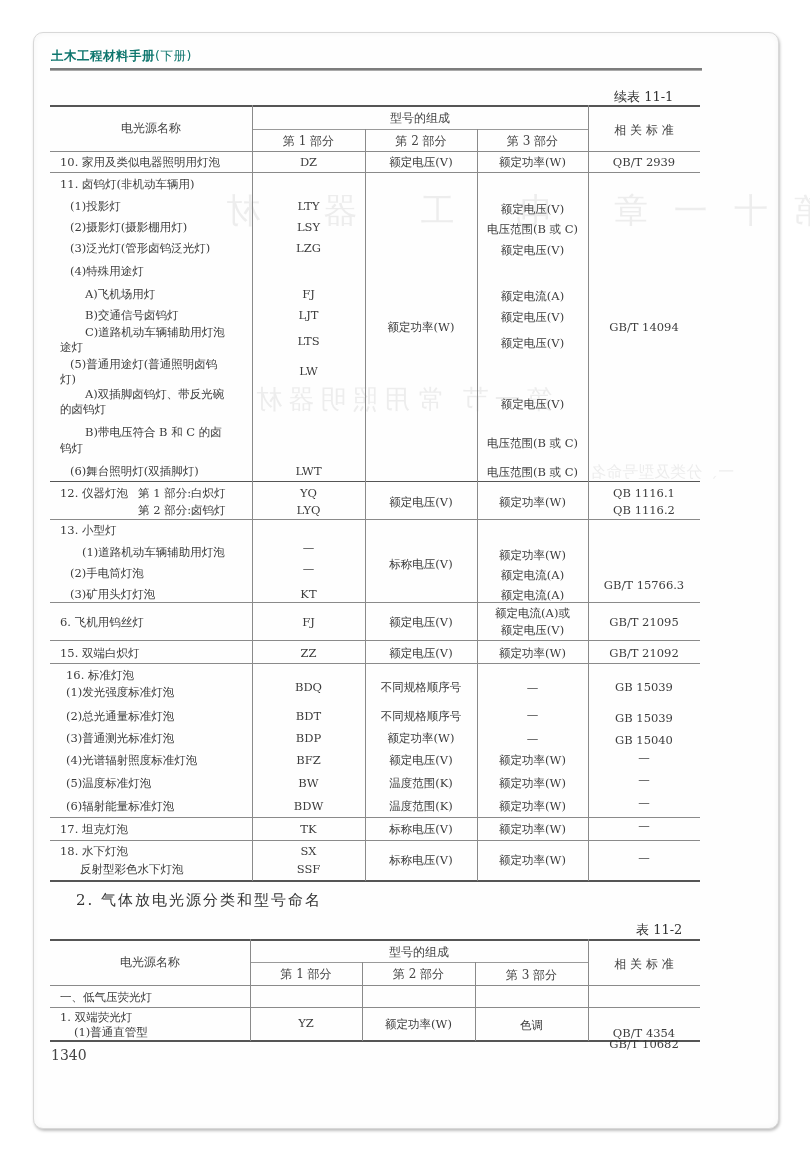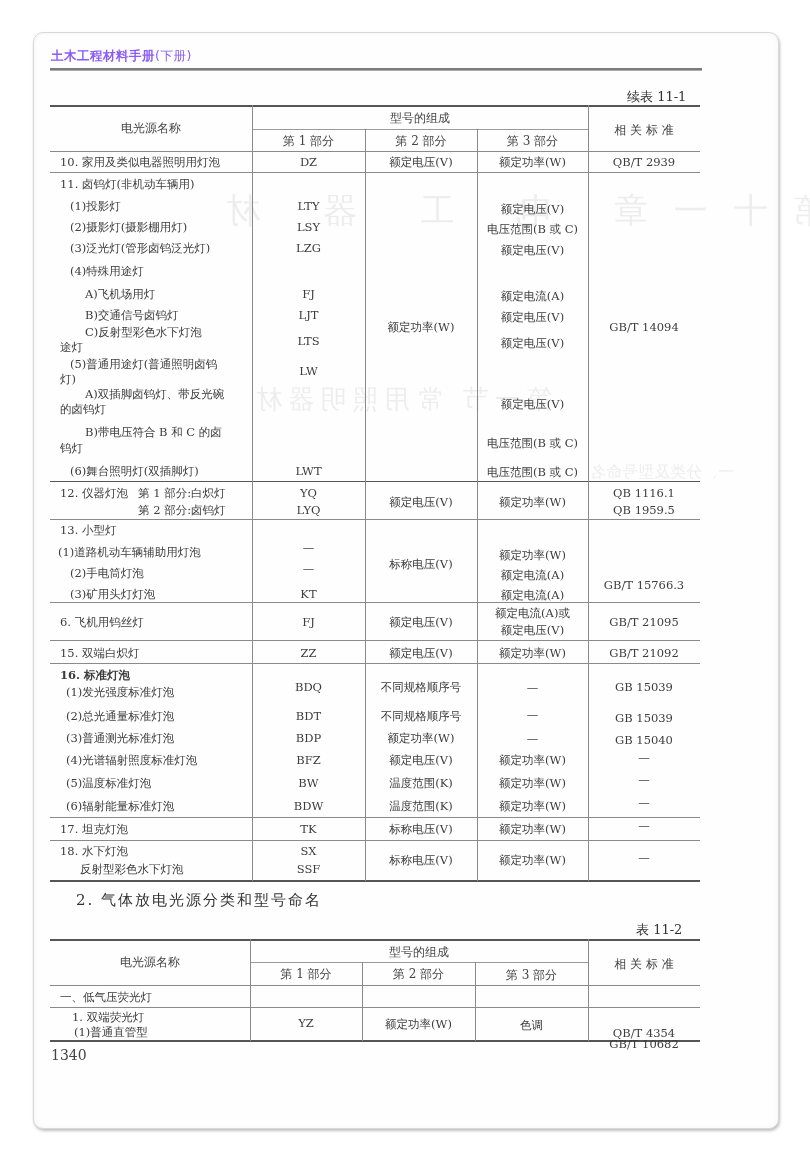--- a/index.html
+++ b/index.html
@@ -7,21 +7,21 @@
     width: 810px; height: 1160px; background: #ffffff; position: relative; overflow: hidden;
     font-family: "DejaVu Serif", "Liberation Serif", serif; color: #3a3a3a;
   }
   .page {
     position: absolute; left: 33px; top: 32px; width: 744px; height: 1095px;
     background: #fefefe; border: 1px solid #d8d8d8; border-radius: 10px;
     box-shadow: 1px 2px 3px rgba(0,0,0,0.25), inset 0 0 6px rgba(0,0,0,0.04);
   }
   .running-head {
     position: absolute; left: 51px; top: 48px; font-size: 12.5px; font-weight: bold;
-    font-family: "DejaVu Sans", "Liberation Sans", sans-serif; color: #8b5cf6; letter-spacing: 0.5px;
+    font-family: "DejaVu Sans", "Liberation Sans", sans-serif; color: #0f766e; letter-spacing: 0.5px;
   }
   .running-head .light { font-weight: normal; }
   .head-rule { position: absolute; left: 50px; top: 68px; width: 652px; height: 0;
     border-top: 2px solid #7c7c7c; border-bottom: 1px solid #aaaaaa; }
 
   .ghost { position: absolute; color: rgba(120,120,120,0.13); pointer-events: none; white-space: nowrap;
     transform: scaleX(-1); font-family: "DejaVu Serif", serif; }
 
   .caption { position: absolute; font-size: 13px; color: #333; }
   .tbl { position: absolute; left: 50px; width: 650px; }
@@ -42,21 +42,21 @@
 
 <div class="ghost" style="left:200px;top:188px;font-size:34px;letter-spacing:26px;">第十一章 电 工 器 材</div>
 <div class="ghost" style="left:250px;top:382px;font-size:26px;letter-spacing:6px;">第一节 常用照明器材</div>
 <div class="ghost" style="left:590px;top:462px;font-size:16px;">一、分类及型号命名</div>
 
 <div class="running-head">
   <span>土木工程材料手册</span><span class="light">(下册)</span>
 </div>
 <div class="head-rule"></div>
 
-<div class="caption" style="left:627px;top:88px;">续表 11-1</div>
+<div class="caption" style="left:614px;top:88px;">续表 11-1</div>
 
 <div class="tbl" style="top:0;">
 
   <div class="hline thick" style="top:105px;"></div>
   <div class="hline part" style="top:129px;left:202px;width:336px;"></div>
   <div class="hline" style="top:151px;"></div>
   <div class="hline" style="top:172px;"></div>
   <div class="hline thick" style="top:481px;border-top-width:1.5px;"></div>
   <div class="hline" style="top:519px;"></div>
   <div class="hline" style="top:602px;"></div>
@@ -96,21 +96,21 @@
   <div class="cell c" style="left:427px;width:111px;top:243px;">额定电压(V)</div>
   <div class="cell" style="left:20px;top:264px;">(4)特殊用途灯</div>
   <div class="cell" style="left:35px;top:287px;">A)飞机场用灯</div>
   <div class="cell c" style="left:202px;width:113px;top:287px;">FJ</div>
   <div class="cell c" style="left:427px;width:111px;top:289px;">额定电流(A)</div>
   <div class="cell" style="left:35px;top:308px;">B)交通信号卤钨灯</div>
   <div class="cell c" style="left:202px;width:113px;top:308px;">LJT</div>
   <div class="cell c" style="left:427px;width:111px;top:310px;">额定电压(V)</div>
   <div class="cell c" style="left:315px;width:112px;top:320px;">额定功率(W)</div>
   <div class="cell c" style="left:538px;width:112px;top:320px;">GB/T 14094</div>
-  <div class="cell" style="left:35px;top:325px;">C)反射型彩色水下灯泡</div>
+  <div class="cell" style="left:35px;top:325px;">C)道路机动车辆辅助用灯泡</div>
   <div class="cell" style="left:10px;top:340px;">途灯</div>
   <div class="cell c" style="left:202px;width:113px;top:334px;">LTS</div>
   <div class="cell c" style="left:427px;width:111px;top:336px;">额定电压(V)</div>
   <div class="cell" style="left:20px;top:357px;">(5)普通用途灯(普通照明卤钨</div>
   <div class="cell" style="left:10px;top:372px;">灯)</div>
   <div class="cell c" style="left:202px;width:113px;top:364px;">LW</div>
   <div class="cell" style="left:35px;top:387px;">A)双插脚卤钨灯、带反光碗</div>
   <div class="cell" style="left:10px;top:402px;">的卤钨灯</div>
   <div class="cell c" style="left:427px;width:111px;top:397px;">额定电压(V)</div>
   <div class="cell" style="left:35px;top:425px;">B)带电压符合 B 和 C 的卤</div>
@@ -121,24 +121,24 @@
   <div class="cell c" style="left:427px;width:111px;top:465px;">电压范围(B 或 C)</div>
 
   <div class="cell" style="left:10px;top:486px;">12. 仪器灯泡</div>
   <div class="cell" style="left:88px;top:486px;">第 1 部分:白炽灯</div>
   <div class="cell" style="left:88px;top:503px;">第 2 部分:卤钨灯</div>
   <div class="cell c" style="left:202px;width:113px;top:486px;">YQ</div>
   <div class="cell c" style="left:202px;width:113px;top:503px;">LYQ</div>
   <div class="cell c" style="left:315px;width:112px;top:495px;">额定电压(V)</div>
   <div class="cell c" style="left:427px;width:111px;top:495px;">额定功率(W)</div>
   <div class="cell c" style="left:538px;width:112px;top:486px;">QB 1116.1</div>
-  <div class="cell c" style="left:538px;width:112px;top:503px;">QB 1959.5</div>
+  <div class="cell c" style="left:538px;width:112px;top:503px;">QB 1116.2</div>
 
   <div class="cell" style="left:10px;top:523px;">13. 小型灯</div>
-  <div class="cell" style="left:8px;top:545px;">(1)道路机动车辆辅助用灯泡</div>
+  <div class="cell" style="left:32px;top:545px;">(1)道路机动车辆辅助用灯泡</div>
   <div class="cell c" style="left:202px;width:113px;top:540px;">—</div>
   <div class="cell c" style="left:427px;width:111px;top:548px;">额定功率(W)</div>
   <div class="cell c" style="left:315px;width:112px;top:557px;">标称电压(V)</div>
   <div class="cell c" style="left:538px;width:112px;top:557px;margin-top:21px;">GB/T 15766.3</div>
   <div class="cell" style="left:20px;top:566px;">(2)手电筒灯泡</div>
   <div class="cell c" style="left:202px;width:113px;top:561px;">—</div>
   <div class="cell c" style="left:427px;width:111px;top:568px;">额定电流(A)</div>
   <div class="cell" style="left:20px;top:587px;">(3)矿用头灯灯泡</div>
   <div class="cell c" style="left:202px;width:113px;top:587px;">KT</div>
   <div class="cell c" style="left:427px;width:111px;top:588px;">额定电流(A)</div>
@@ -149,21 +149,21 @@
   <div class="cell c" style="left:427px;width:111px;top:606px;">额定电流(A)或</div>
   <div class="cell c" style="left:427px;width:111px;top:623px;">额定电压(V)</div>
   <div class="cell c" style="left:538px;width:112px;top:615px;">GB/T 21095</div>
 
   <div class="cell" style="left:10px;top:646px;">15. 双端白炽灯</div>
   <div class="cell c" style="left:202px;width:113px;top:646px;">ZZ</div>
   <div class="cell c" style="left:315px;width:112px;top:646px;">额定电压(V)</div>
   <div class="cell c" style="left:427px;width:111px;top:646px;">额定功率(W)</div>
   <div class="cell c" style="left:538px;width:112px;top:646px;">GB/T 21092</div>
 
-  <div class="cell" style="left:10px;top:668px;font-weight:bold;">16. 标准灯泡</div>
+  <div class="cell" style="left:16px;top:668px;">16. 标准灯泡</div>
   <div class="cell" style="left:16px;top:685px;">(1)发光强度标准灯泡</div>
   <div class="cell c" style="left:202px;width:113px;top:680px;">BDQ</div>
   <div class="cell c" style="left:315px;width:112px;top:680px;">不同规格顺序号</div>
   <div class="cell c" style="left:427px;width:111px;top:680px;">—</div>
   <div class="cell c" style="left:538px;width:112px;top:680px;">GB 15039</div>
   <div class="cell" style="left:16px;top:709px;">(2)总光通量标准灯泡</div>
   <div class="cell c" style="left:202px;width:113px;top:709px;">BDT</div>
   <div class="cell c" style="left:315px;width:112px;top:709px;">不同规格顺序号</div>
   <div class="cell c" style="left:427px;width:111px;top:707px;">—</div>
   <div class="cell c" style="left:538px;width:112px;top:711px;">GB 15039</div>
@@ -220,21 +220,21 @@
 
   <div class="cell c hdr" style="left:0;width:200px;top:955px;">电光源名称</div>
   <div class="cell c hdr" style="left:200px;width:338px;top:945px;">型号的组成</div>
   <div class="cell c hdr" style="left:200px;width:112px;top:967px;">第 1 部分</div>
   <div class="cell c hdr" style="left:312px;width:113px;top:967px;">第 2 部分</div>
   <div class="cell c hdr" style="left:425px;width:113px;top:968px;">第 3 部分</div>
   <div class="cell c hdr" style="left:538px;width:112px;top:957px;">相 关 标 准</div>
 
   <div class="cell" style="left:10px;top:990px;">一、低气压荧光灯</div>
 
-  <div class="cell" style="left:22px;top:1010px;">1. 双端荧光灯</div>
+  <div class="cell" style="left:10px;top:1010px;">1. 双端荧光灯</div>
   <div class="cell" style="left:24px;top:1025px;">(1)普通直管型</div>
   <div class="cell c" style="left:200px;width:112px;top:1016px;">YZ</div>
   <div class="cell c" style="left:312px;width:113px;top:1017px;">额定功率(W)</div>
   <div class="cell c" style="left:425px;width:113px;top:1018px;">色调</div>
   <div class="cell c" style="left:538px;width:112px;top:1010px;margin-top:27px;">GB/T 10682</div>
   <div class="cell c" style="left:538px;width:112px;top:1026px;">QB/T 4354</div>
 </div>
 
 <div class="page-num">1340</div>
 

